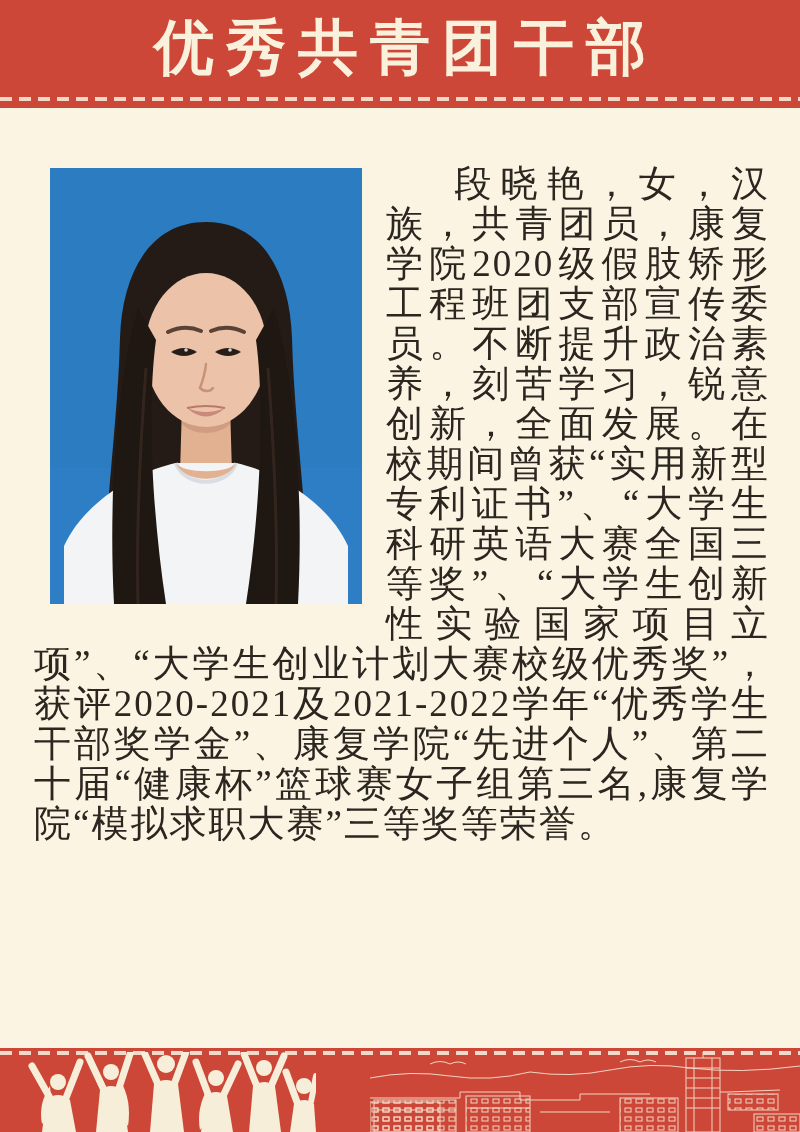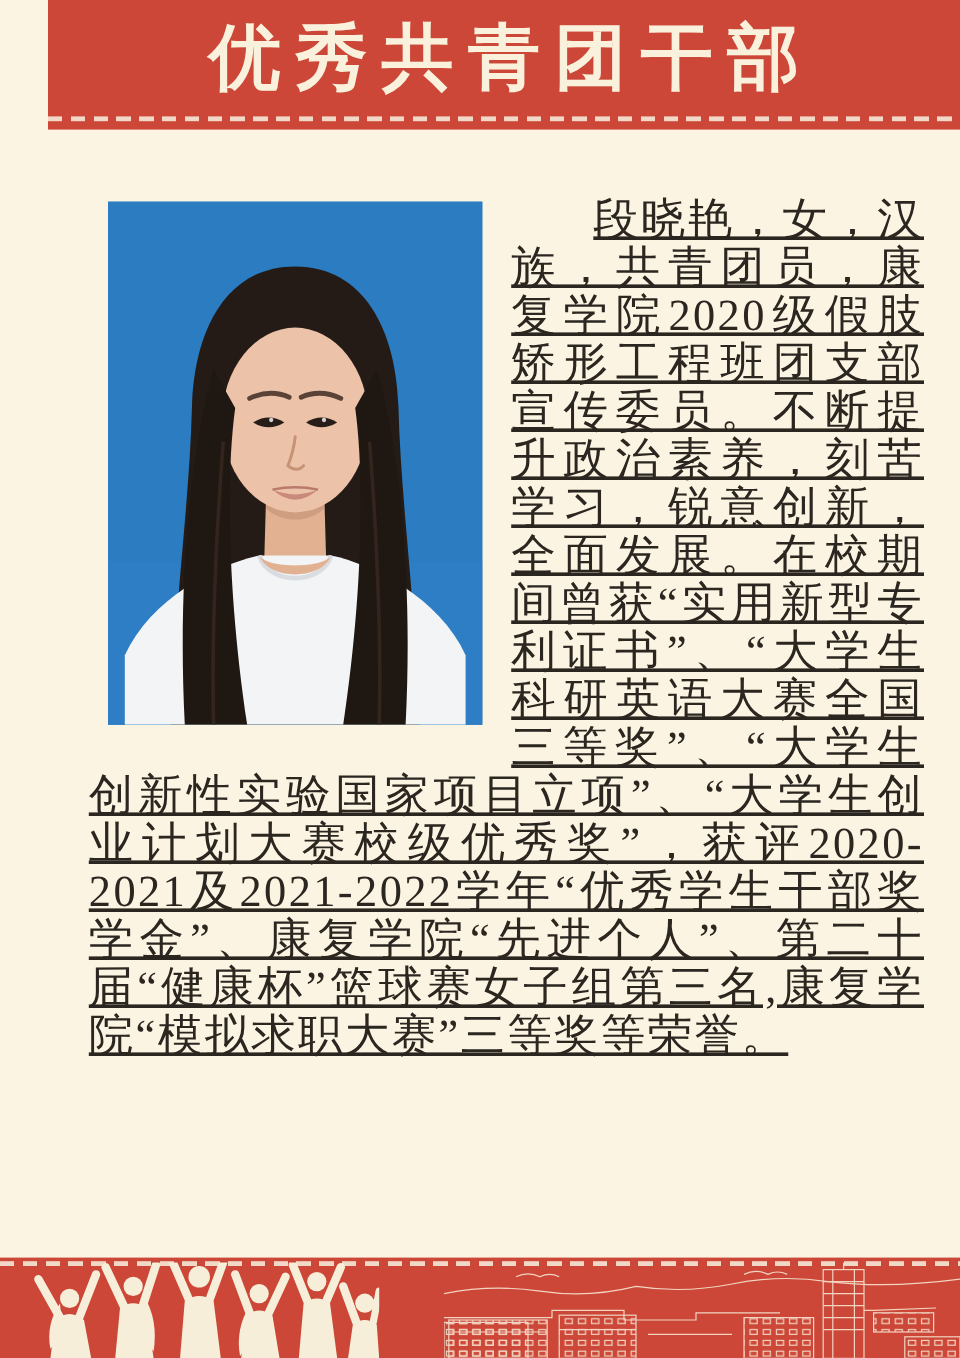--- a/index.html
+++ b/index.html
@@ -5,21 +5,20 @@
   * { margin: 0; padding: 0; box-sizing: border-box; }
   html, body { background: #888; }
   .poster {
     position: relative;
     width: 800px;
     height: 1132px;
     margin: 0 auto;
     background: #fbf4e2;
     overflow: hidden;
     font-family: "Liberation Serif", "DejaVu Serif", serif;
-    padding-left: 40px;
   }
   
   .header-band {
     position: relative;
     width: 100%;
     height: 108px;
     background: #cc4737;
   }
   .header-title {
     position: absolute;
@@ -57,21 +56,20 @@
     background: #2b7cc1;
   }
   .photo-frame svg { display: block; width: 100%; height: 100%; }
   .bio {
     font-size: 37px;
     line-height: 40px;
     color: #2b2620;
     text-align: justify;
     text-indent: 1.85em;
     letter-spacing: 2px;
-    text-decoration: underline;
   }
   
   .footer-band {
     position: absolute;
     left: 0;
     bottom: 0;
     width: 100%;
     height: 84px;
     background: #cc4737;
   }

